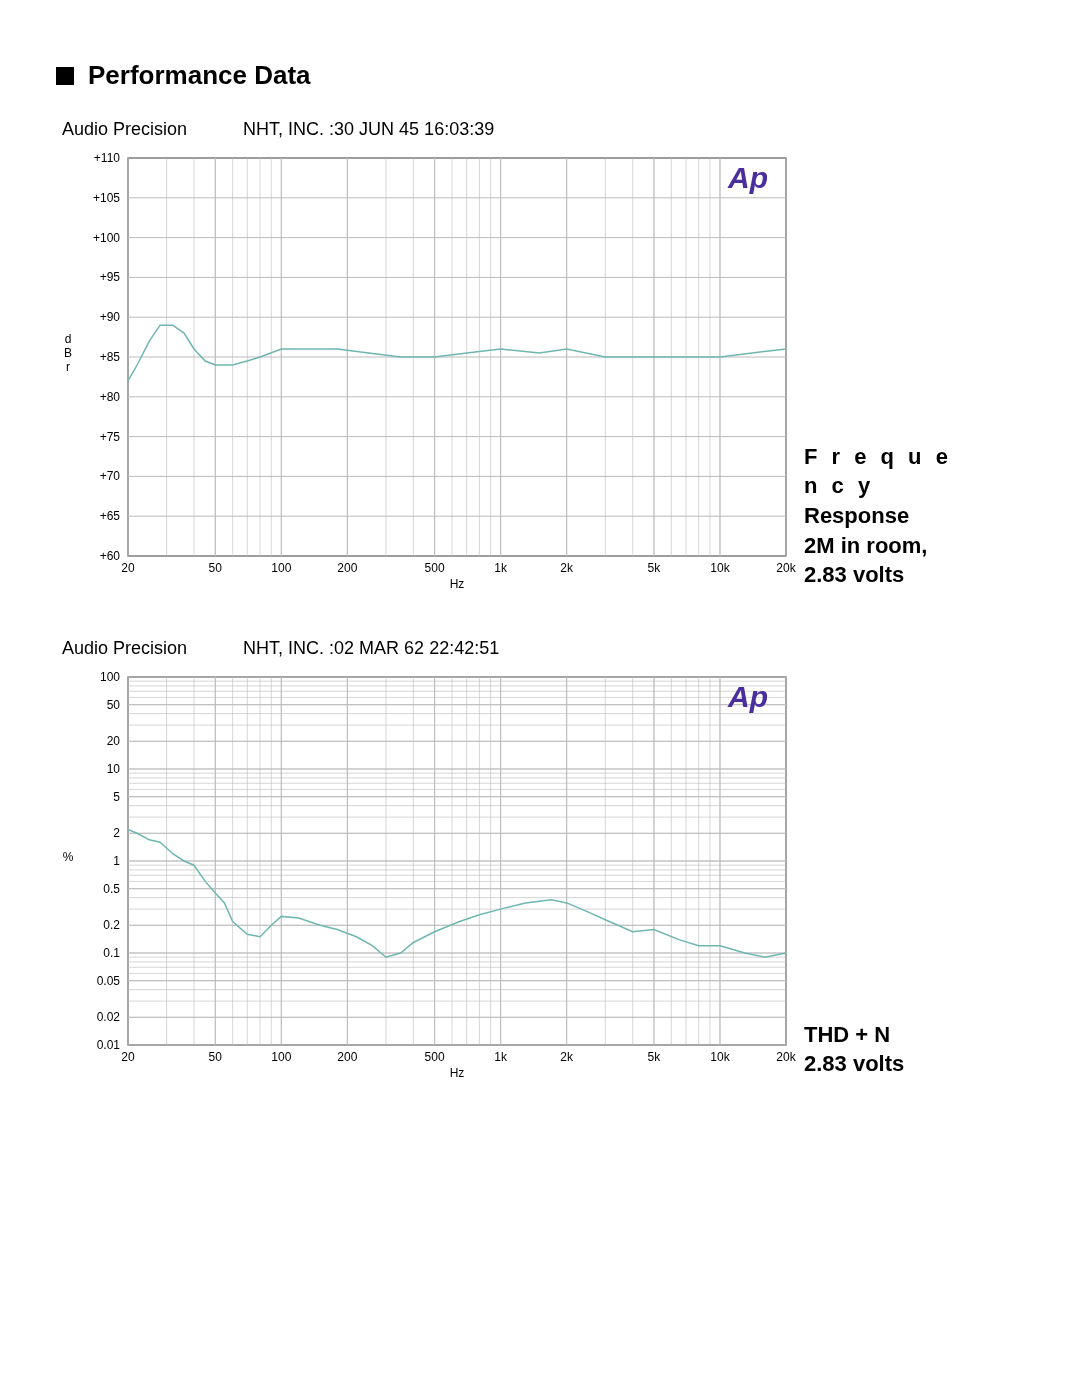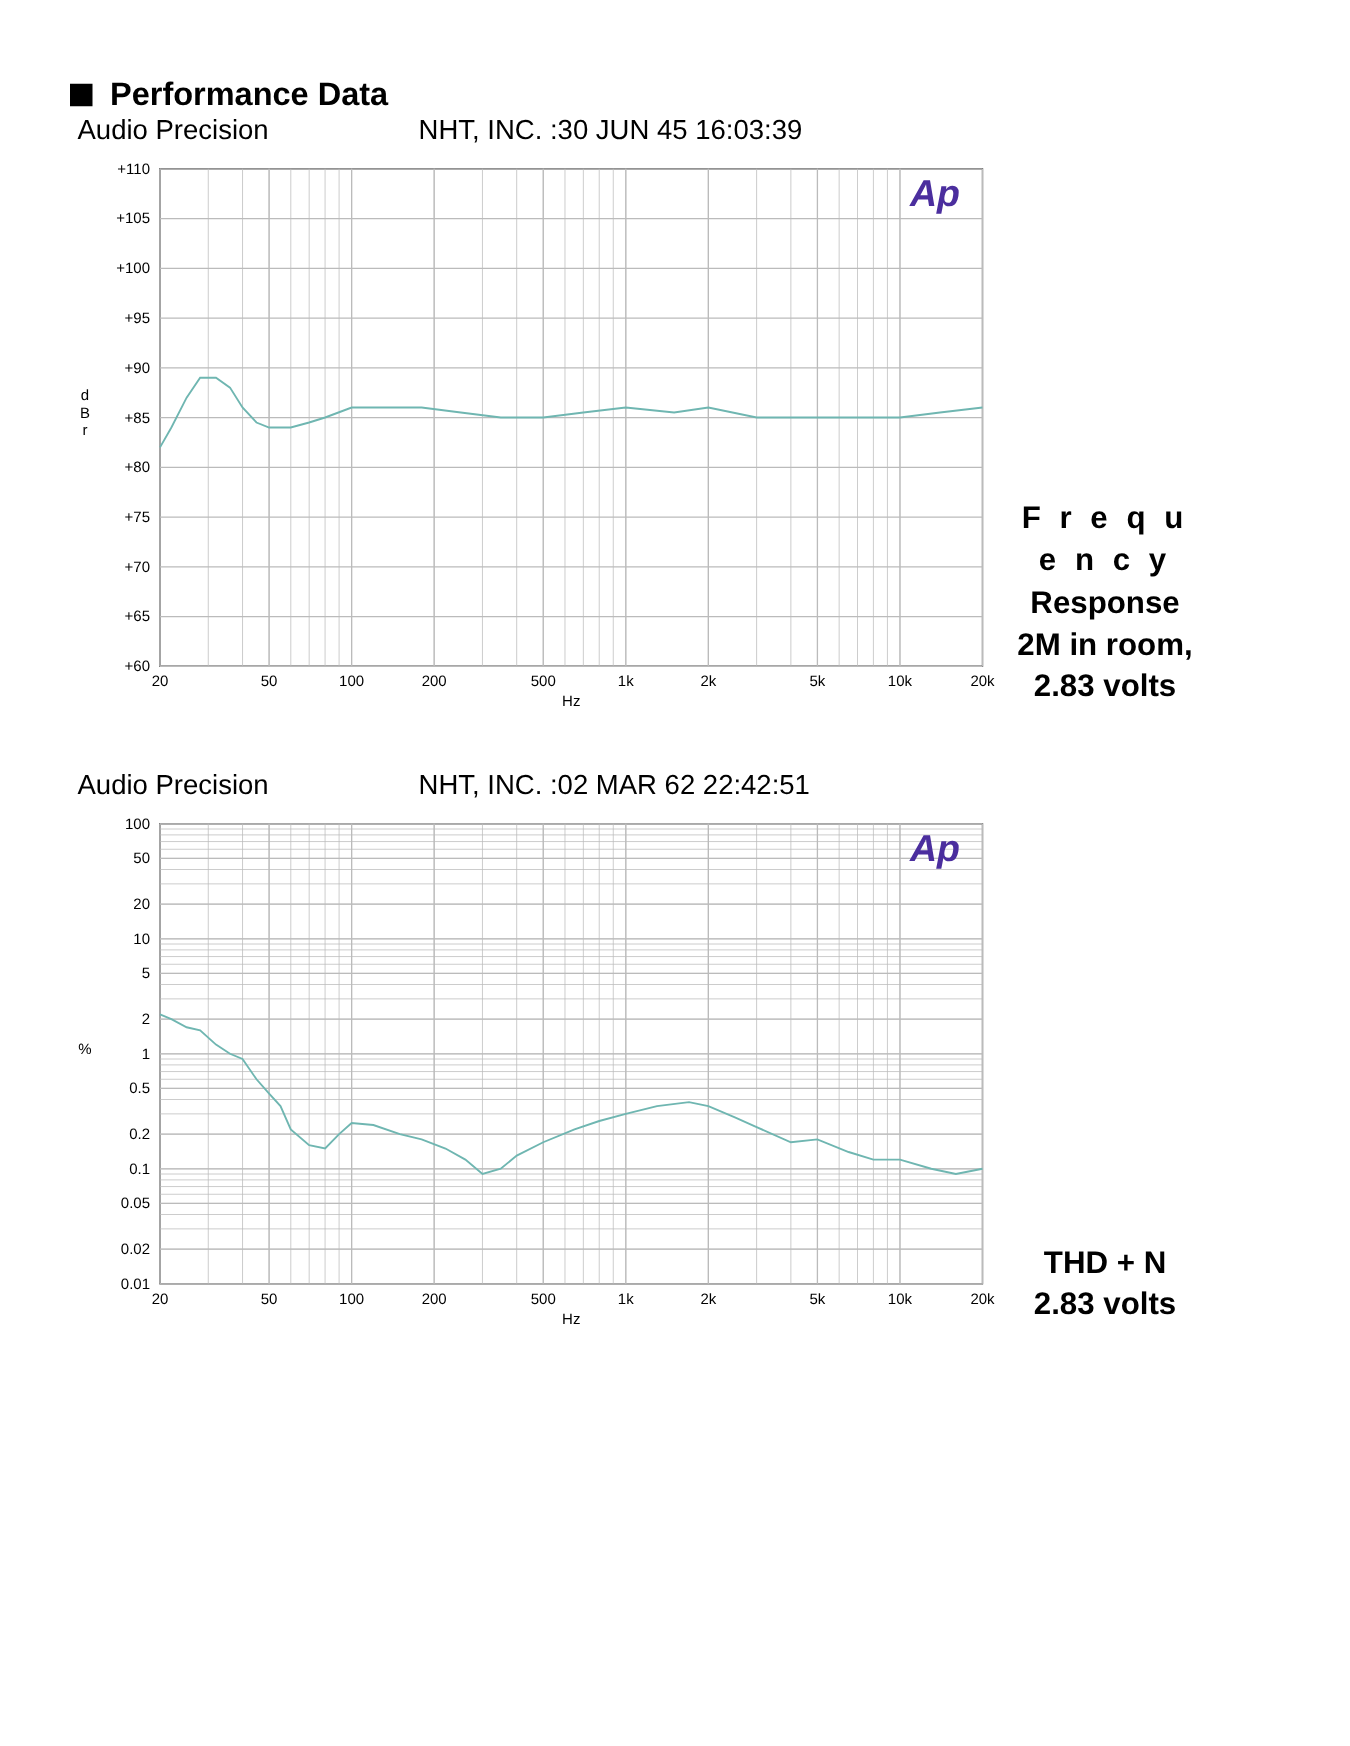--- a/index.html
+++ b/index.html
@@ -10,52 +10,52 @@
     color: #000;
     width: 1080px;
   }
   .page {
     padding: 60px 56px 80px 56px;
     box-sizing: border-box;
   }
   .section-title {
     font-size: 26px;
     font-weight: 700;
+    margin-bottom: 28px;
     display: flex;
     align-items: center;
     gap: 14px;
   }
   .section-title .square {
     width: 18px;
     height: 18px;
     background: #000;
     display: inline-block;
   }
   .chart-block {
     margin-bottom: 40px;
   }
   .chart-header {
-    font-size: 22px;
+    font-size: 18px;
     margin: 0 0 8px 6px;
     display: flex;
-    gap: 120px;
+    gap: 56px;
     align-items: flex-end;
   }
   .chart-wrap {
     display: flex;
     align-items: flex-end;
     gap: 8px;
   }
   .side-caption {
-    font-size: 25px;
+    font-size: 22px;
     font-weight: 700;
     line-height: 1.35;
     width: 160px;
     padding-bottom: 8px;
-    text-align: center;
   }
   .side-caption .sp { letter-spacing: 4px; }
   svg { display: block; }
 </style>
 </head>
 <body>
 
 <div class="page">
   <div class="section-title">
     <span class="square"></span>

